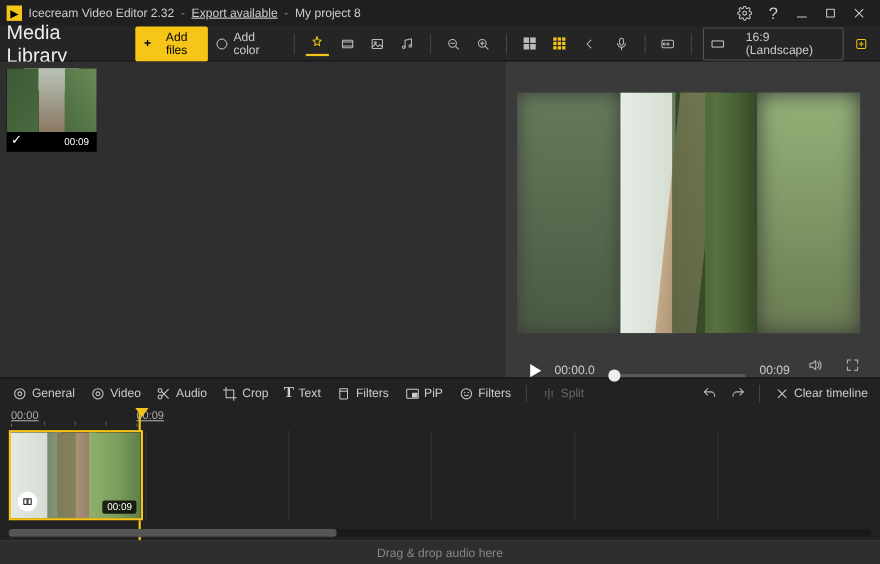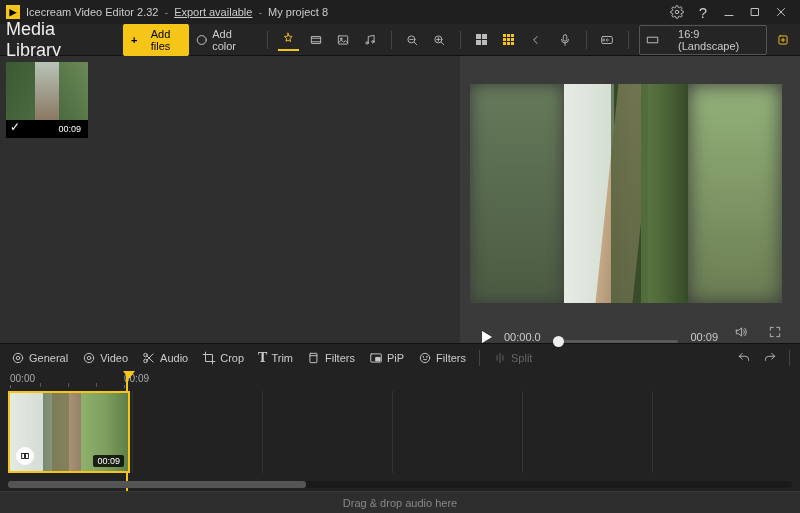--- a/index.html
+++ b/index.html
@@ -45,21 +45,21 @@
 .play-icon { width:0;height:0;border-left:10px solid #fff;border-top:6px solid transparent;border-bottom:6px solid transparent; cursor:pointer;}
 .slider { flex:1; height:3px; background:#5a5a5a; border-radius:2px; position:relative;}
 .slider .knob { position:absolute; left:0; top:-4px; width:11px; height:11px; border-radius:50%; background:#eee;}
 .editbar { height:28px; background:#222; display:flex; align-items:center; padding:12px 6px; font-size:11px; color:#ccc; gap:4px; border-top:1px solid #111;}
 .editbar .item { display:flex; align-items:center; gap:4px; padding:3px 5px; cursor:pointer; border-radius:2px;}
 .editbar .item.disabled { color:#666;}
 .editbar .vline { width:1px; height:16px; background:#444; margin:0 4px;}
 .editbar .gap { flex:1;}
 .timeline { height:120px; background:#222; position:relative;}
 .timeline-ruler { height:18px; background:#222; position:relative; font-size:10px; color:#aaa;}
-.ruler-mark { position:absolute; top:2px;}
+.ruler-mark { position:absolute; top:2px;text-decoration:underline;}
 .ruler-mark::before { content:""; position:absolute; left:0; top:12px; width:1px; height:3px; background:#666;}
 .tick { position:absolute; top:12px; width:1px; height:4px; background:#555;}
 .playhead { position:absolute; left:126px; top:0; width:0; height:100%; border-left:2px solid #f5c518;}
 .playhead::before { content:""; position:absolute; left:-5px; top:0; width:0;height:0; border-left:6px solid transparent; border-right:6px solid transparent; border-top:8px solid #f5c518;}
 .tl-clip { position:absolute; left:8px; top:20px; width:122px; height:82px; border:2px solid #f5c518; background:#000; overflow:hidden;}
 .tl-clip .rotimg { position:absolute; inset:0; }
 .rot-sky { position:absolute; left:0; top:0; width:38%; height:100%; background:linear-gradient(90deg,#e3eae2,#d0d8ce);}
 .rot-grass-r { position:absolute; right:0; top:0; width:40%; height:100%; background:linear-gradient(270deg,#607f47,#7ea05f,#8fb16b);}
 .rot-path { position:absolute; left:36%; top:0; width:30%; height:100%; background:linear-gradient(90deg,#c2a785,#8c7962);}
 .rot-grass-l { position:absolute; left:28%; top:0; width:22%; height:100%; background:linear-gradient(90deg,rgba(60,82,44,.6),rgba(77,102,56,.4));}
@@ -308,21 +308,21 @@
       <span>Audio</span>
     </div>
   <div class="item">
       <svg class="icon-svg" viewBox="0 0 24 24">
         <path d="M6 2v16h16M2 6h16v16"></path>
       </svg>
       <span>Crop</span>
     </div>
   <div class="item">
       <span style="font-family:serif;font-weight:bold;font-size:14px">T</span>
-      <span>Trim</span>
+      <span>Text</span>
     </div>
   <div class="item">
       <svg class="icon-svg" viewBox="0 0 24 24">
         <rect x="5" y="4" width="12" height="16" rx="1"></rect>
         <line x1="5" y1="8" x2="17" y2="8"></line>
       </svg>
       <span>Filters</span>
     </div>
   <div class="item">
       <svg class="icon-svg" viewBox="0 0 24 24">
@@ -356,20 +356,27 @@
         <path d="M4 9h10a6 6 0 0 1 6 6v1"></path>
       </svg>
     </div>
   <div class="icon-btn">
       <svg class="icon-svg" viewBox="0 0 24 24">
         <path d="M15 14l5-5-5-5"></path>
         <path d="M20 9H10a6 6 0 0 0-6 6v1"></path>
       </svg>
     </div>
   <div class="vline"></div>
+  <div class="item">
+      <svg class="icon-svg" viewBox="0 0 24 24">
+        <line x1="6" y1="6" x2="18" y2="18"></line>
+        <line x1="18" y1="6" x2="6" y2="18"></line>
+      </svg>
+      <span>Clear timeline</span>
+    </div>
 </div>
 
 <div class="timeline">
   <div class="timeline-ruler">
     <div class="ruler-mark" style="left:10px">00:00</div>
     <div class="ruler-mark" style="left:124px">00:09</div>
     <div class="tick" style="left:40px"></div>
       <div class="tick" style="left:68px"></div>
       <div class="tick" style="left:96px"></div>
   </div>

